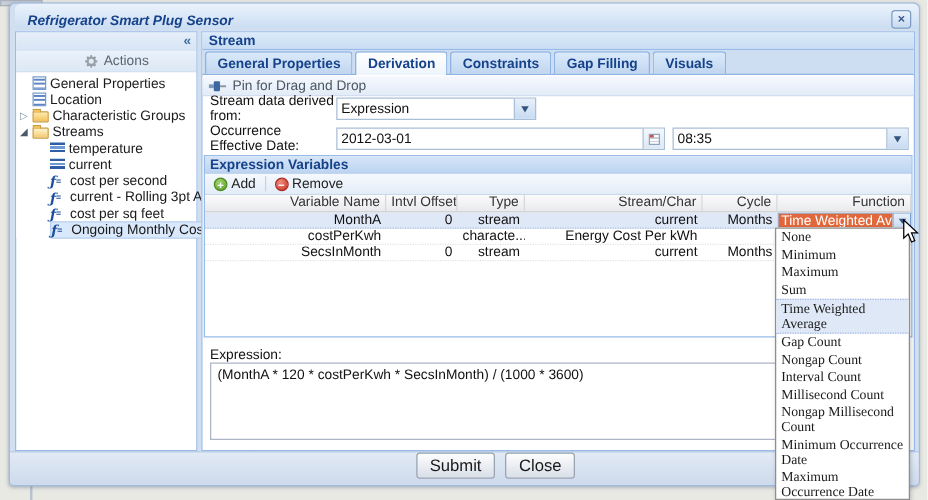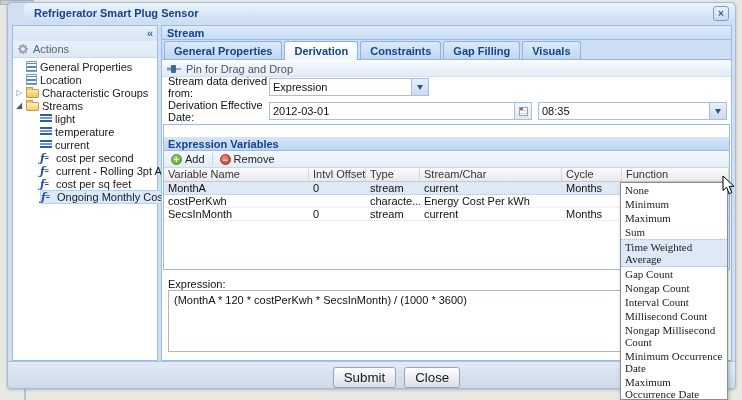--- a/index.html
+++ b/index.html
@@ -6,29 +6,29 @@
   html,body { width:742px; height:400px; overflow:hidden; }
   body { font-family:"Liberation Sans", sans-serif; font-size:11px; background:#E9E9E4; position:relative; color:#111; }
   .abs { position:absolute; }
 
   
   .bg-tab { left:0; top:0; width:34px; height:5px; background:#C9CFD8; border:1px solid #AAB2BE; }
   .bg-line { left:24px; top:388px; width:2px; height:12px; background:#B9C3CF; }
 
   
   .window { left:7px; top:2px; width:729px; height:387px; background:#D2DFF1; border:1px solid #A3BCDC; border-radius:5px 5px 4px 4px; box-shadow:0 1px 3px rgba(70,90,120,.35); }
-  .titlebar { left:16px; top:0; right:0; height:20px; background:linear-gradient(#EAF3FD,#CBDDF1); border-radius:5px 5px 0 0; display:flex; align-items:center; padding:0 6px 0 10px; }
+  .titlebar { left:4px; top:0; right:0; height:20px; background:linear-gradient(#EAF3FD,#CBDDF1); border-radius:5px 5px 0 0; display:flex; align-items:flex-end; padding:0 6px 0 10px;font-style:italic; }
   .titlebar .title { font-weight:bold; color:#15428B; flex:1; }
   .close-btn { width:16px; height:15px; border:1px solid #7E9DC4; border-radius:3px; background:linear-gradient(#EAF2FC,#C7DAF0); color:#3B5D8F; font-weight:bold; font-size:10px; line-height:13px; text-align:center; cursor:pointer; }
 
   
   .left-panel { left:4px; top:22px; width:146px; bottom:27px; background:#fff; border:1px solid #99BBE8; }
   .ctool-row { height:15px; background:linear-gradient(#E6EFFA,#D6E4F4); display:flex; justify-content:flex-end; align-items:center; padding-right:4px; }
   .collapse-glyph { color:#3E6EA5; font-weight:bold; font-size:11px; line-height:11px; cursor:pointer; }
-  .actions-row { height:17px; background:linear-gradient(#E9F1FA,#DCE8F5); border-bottom:1px solid #C9D9EC; display:flex; align-items:center; gap:4px; padding-left:4px; color:#5A6572; }
+  .actions-row { height:17px; background:linear-gradient(#E9F1FA,#DCE8F5); border-bottom:1px solid #C9D9EC; display:flex; align-items:center; gap:4px; padding-left:16px; color:#5A6572;justify-content:center; }
   .tree { padding-top:2px; background:#fff; }
   .trow { height:13px; display:flex; align-items:center; position:relative; cursor:pointer; white-space:nowrap; }
   .trow .lbl { padding-left:3px; color:#1a1a1a; }
   .lvl0 { padding-left:13px; } .lvl1 { padding-left:13px; } .lvl2 { padding-left:27px; }
   .exp { position:absolute; left:3px; font-size:8px; color:#7C90A6; }
   .exp.open { color:#4a5a6a; }
   .tsel { display:flex; align-items:center; }
   .trow.selected .tsel { background:#D9E8FB; border:1px solid #B8D0EF; border-radius:2px; padding-right:2px; }
   .ticon { display:inline-block; flex:none; }
   .icon-form { width:11px; height:11px; border:1px solid #7A9CD0; background:#fff repeating-linear-gradient(to bottom,#5C85C4 0 1.5px,transparent 1.5px 3.5px); background-origin:content-box; padding:1px; }
@@ -57,44 +57,44 @@
   .field { height:18px; border:1px solid #A9BFD6; background:#fff; display:flex; align-items:center; }
   .field .val { flex:1; padding:0 3px; white-space:nowrap; overflow:hidden; }
   .trigger { width:17px; height:100%; flex:none; border-left:1px solid #A9BFD6; background:linear-gradient(#E7F0FB,#C9DBF1); display:flex; align-items:center; justify-content:center; cursor:pointer; }
   .chev { width:0; height:0; border:3px solid transparent; border-top:5px solid #34547E; margin-top:4px; }
   .cal-btn { width:17px; height:100%; flex:none; border-left:1px solid #A9BFD6; background:linear-gradient(#F4F8FD,#DDE8F4); display:flex; align-items:center; justify-content:center; cursor:pointer; }
   .cal-glyph { width:9px; height:9px; border:1px solid #8FA3BC; background:#fff repeating-linear-gradient(to bottom,transparent 0 2px,#C6CFDA 2px 3px); position:relative; }
   .cal-glyph::before { content:""; position:absolute; left:0; top:0; width:3px; height:2px; background:#C4574A; }
 
   
   .varpanel { left:1px; right:1px; top:98px; height:146px; border:1px solid #99BBE8; background:#fff; }
-  .vheader { height:14px; background:linear-gradient(#D6E5F7,#BDD4F0); border-bottom:1px solid #99BBE8; font-weight:bold; color:#15428B; padding:1px 0 0 4px;margin-top:12px; }
+  .vheader { height:14px; background:linear-gradient(#D6E5F7,#BDD4F0); border-bottom:1px solid #99BBE8; font-weight:bold; color:#15428B; padding:1px 0 0 4px; }
   .vtoolbar { height:17px; background:linear-gradient(#F5F9FE,#E3ECF8); border-bottom:1px solid #C9D9EC; display:flex; align-items:center; gap:4px; padding-left:4px; }
   .tbtn { display:flex; align-items:center; gap:3px; cursor:pointer; color:#222; padding:0 3px; }
   .ico-circle { width:11px; height:11px; border-radius:50%; color:#fff; font-size:9px; font-weight:bold; line-height:10px; text-align:center; }
   .ico-add { background:radial-gradient(circle at 35% 30%,#9ED26B,#5EA226); border:1px solid #4E8A1F; }
   .ico-rem { background:radial-gradient(circle at 35% 30%,#F08A7A,#C93327); border:1px solid #A82A20; }
   .tsep { width:1px; height:12px; background:#C6D2E1; }
-  .ghead,.grow { display:grid; grid-template-columns:145px 57px 54px 142px 60px 1fr; }
+  .ghead,.grow { display:grid; grid-template-columns:145px 57px 54px 142px 60px 1fr;text-align:right; }
   .ghead { height:14px; background:linear-gradient(#FBFBFC,#E9EAED); border-bottom:1px solid #C8C8C8; }
   .ghead .hc { border-right:1px solid #D8D8D8; padding:0 4px; color:#333; overflow:hidden; white-space:nowrap; }
   .grow { height:13px; border-bottom:1px dotted #E3E3E3; cursor:default; }
   .grow .gc { padding:0 4px; white-space:nowrap; overflow:hidden; }
   .grow.sel { background:#DFE8F6; border-bottom:1px dotted #A9C2E8; }
   .fn-cell { padding:0 !important; position:relative; }
   .combo { display:flex; height:13px; border:1px solid #7DA2CE; background:#fff; }
   .combo .cval { flex:1; background:#E0683C; color:#fff; padding:0 2px; white-space:nowrap; overflow:hidden; }
   .combo .trigger { width:14px; border-left:1px solid #89A9D3; }
   .combo .chev { border-width:3px; border-top-width:4px; margin-top:3px; }
 
   .expr-label { left:6px; top:252px; color:#111; }
   .expr-box { left:6px; right:4px; top:264px; height:62px; border:1px solid #AEB5C6; background:#fff; padding:3px 5px; color:#111; white-space:pre-wrap; }
 
   
-  .footer { left:0; right:0; bottom:0; height:27px; background:linear-gradient(#E2EAF5,#CDDAEB); border-top:1px solid #AEC3DE; border-radius:0 0 4px 4px; display:flex; align-items:flex-end; justify-content:center; gap:8px; padding-left:50px; }
+  .footer { left:0; right:0; bottom:0; height:27px; background:linear-gradient(#E2EAF5,#CDDAEB); border-top:1px solid #AEC3DE; border-radius:0 0 4px 4px; display:flex; align-items:flex-start; justify-content:center; gap:8px; padding-left:50px; }
   .btn { border:1px solid #9AA4B2; border-radius:3px; background:linear-gradient(#FDFDFD,#D9DFE8); padding:2px 10px; color:#1a1a1a; cursor:pointer; box-shadow:0 1px 0 rgba(255,255,255,.8) inset; }
 
   
   .droplist { left:620px; top:182px; width:108px; height:218px; background:#fff; border:1px solid #8E8E8E; box-shadow:1px 2px 4px rgba(0,0,0,.25); z-index:50; overflow:hidden;font-family:Liberation Serif, serif; }
   .ditem { padding:1px 4px; line-height:12px; cursor:pointer; color:#1a1a1a; }
   .ditem.sel { background:#DFE8F6; border-top:1px dotted #A3BAE9; border-bottom:1px dotted #A3BAE9; }
 
   .cursor { left:722px; top:175px; z-index:60; pointer-events:none; }
 </style>
 </head>
@@ -138,26 +138,20 @@
           <span class="tsel">
             <span class="ticon icon-folder"></span>
             <span class="lbl">Characteristic Groups</span>
           </span>
         </div>
         <div class="trow lvl0">
           <span class="exp open">◢</span>
           <span class="tsel">
             <span class="ticon icon-folder-open"></span>
             <span class="lbl">Streams</span>
-          </span>
-        </div>
-        <div class="trow lvl2">
-          <span class="tsel">
-            <span class="ticon icon-stream"></span>
-            <span class="lbl">light</span>
           </span>
         </div>
         <div class="trow lvl2">
           <span class="tsel">
             <span class="ticon icon-stream"></span>
             <span class="lbl">temperature</span>
           </span>
         </div>
         <div class="trow lvl2">
           <span class="tsel">
@@ -218,21 +212,21 @@
       <span class="form-label">Stream data derived from:</span>
       <div class="field" style="width:160px;">
         <span class="val">Expression</span>
         <span class="trigger">
             <span class="chev"></span>
           </span>
       </div>
     </div>
 
     <div class="abs form-row" style="top:76px;">
-      <span class="form-label">Derivation Effective Date:</span>
+      <span class="form-label">Occurrence Effective Date:</span>
       <div class="field" style="width:263px;">
         <span class="val">2012-03-01</span>
         <span class="cal-btn">
             <span class="cal-glyph"></span>
           </span>
       </div>
       <div class="field" style="flex:1; margin-left:6px;">
         <span class="val">08:35</span>
         <span class="trigger">
             <span class="chev"></span>

